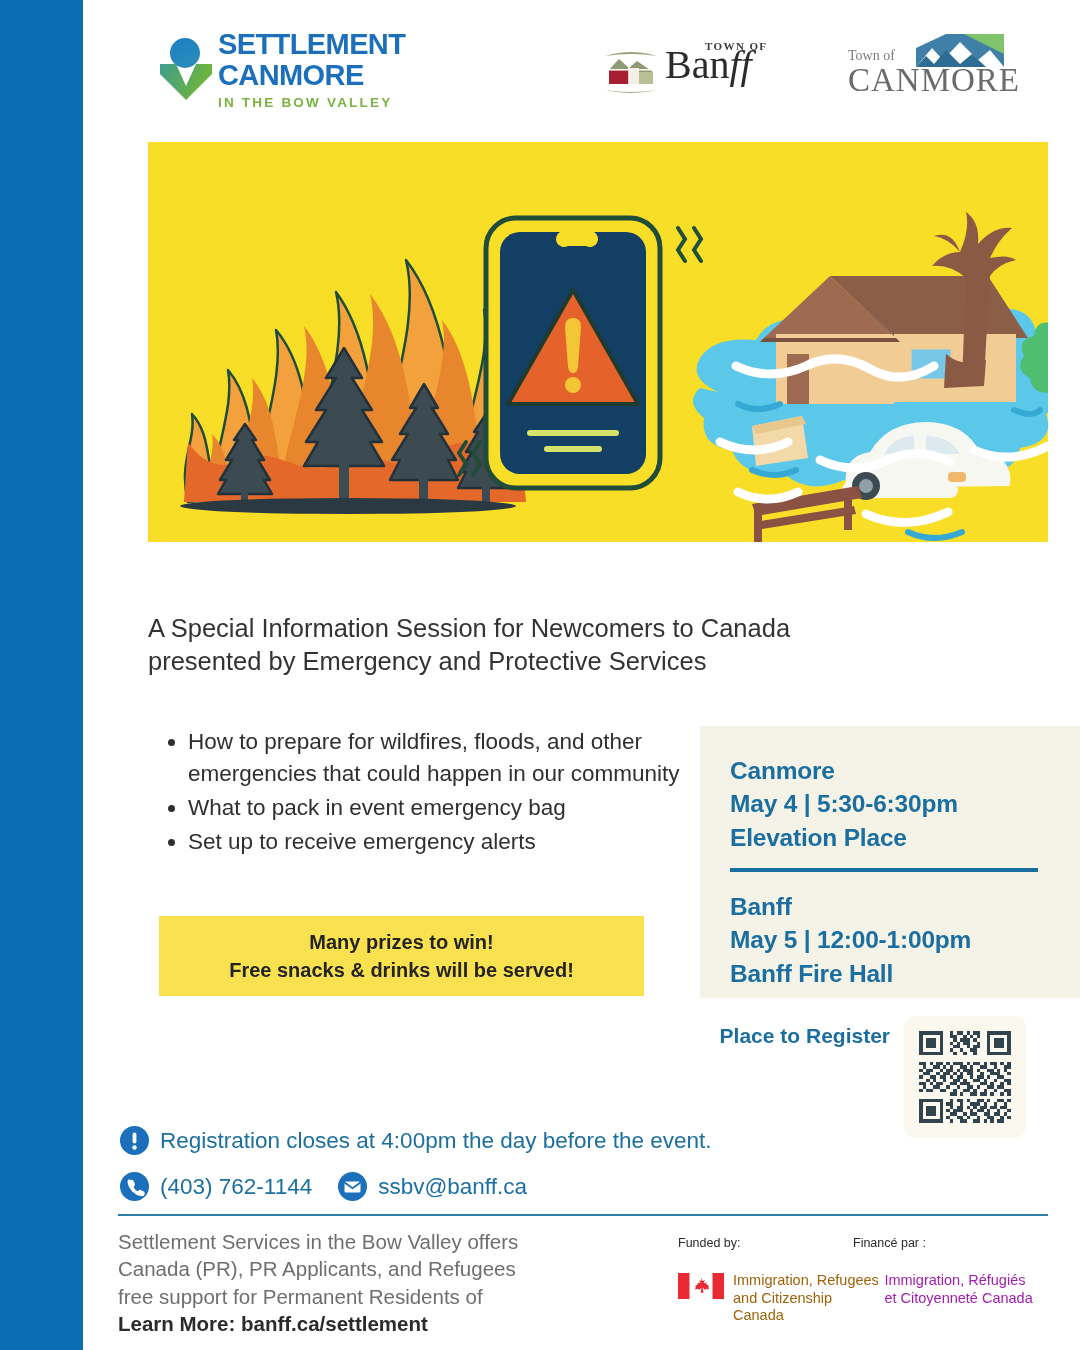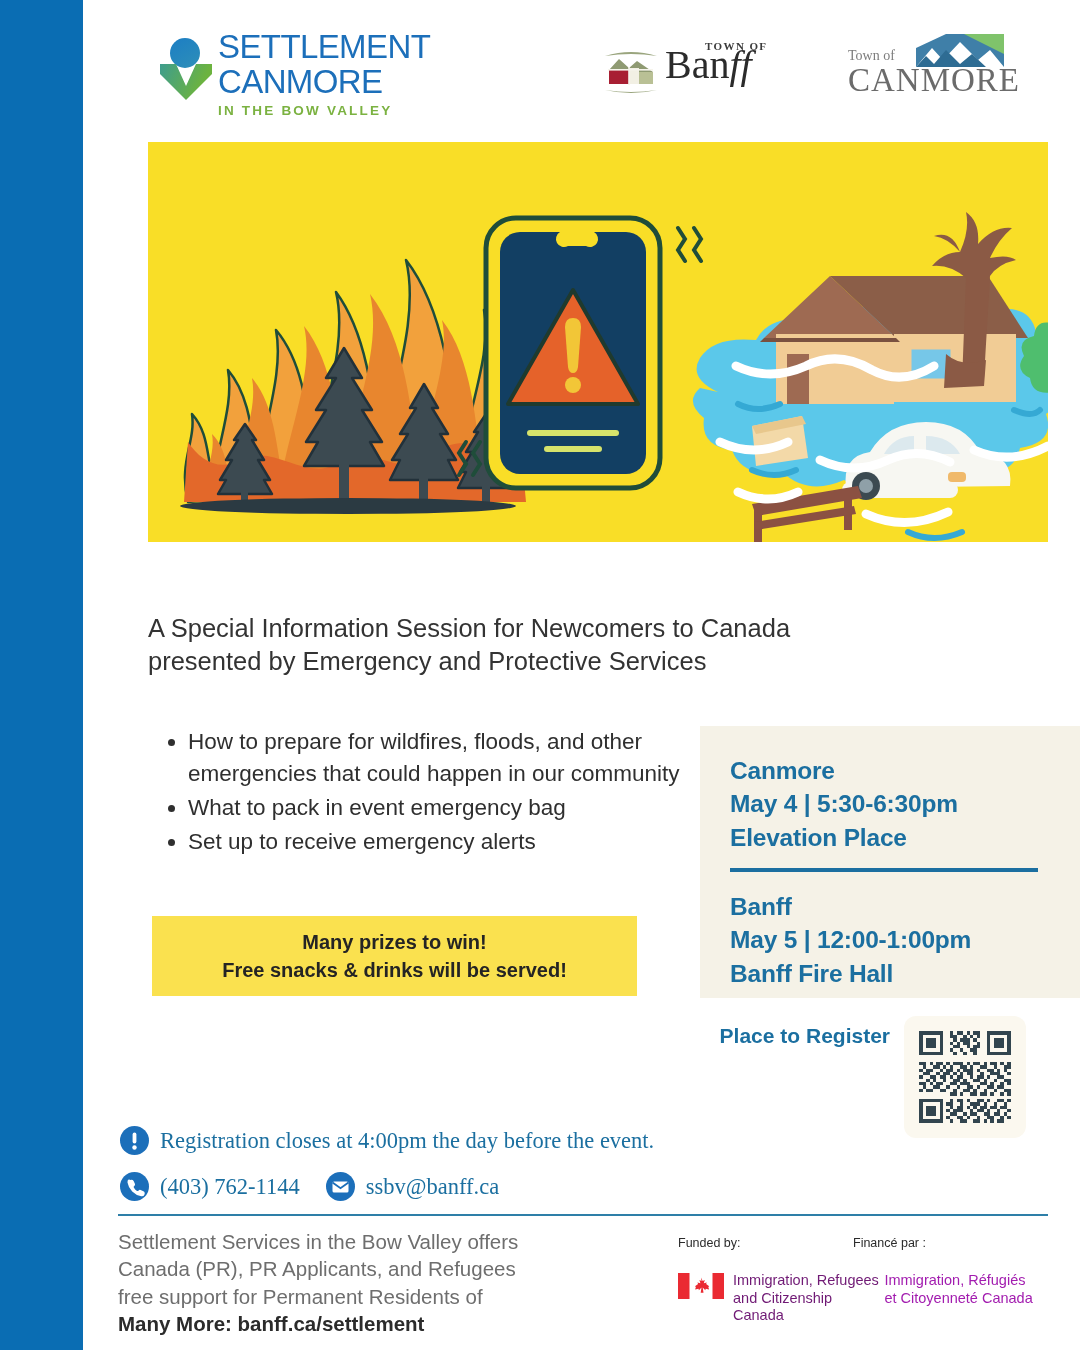--- a/index.html
+++ b/index.html
@@ -27,21 +27,21 @@
     border-radius: 50%;
     background: linear-gradient(150deg, #1C7EC4 0%, #2E8FB8 100%);
   }
   .ss-v {
     position: absolute; left: 0; top: 26px; width: 52px; height: 36px;
     background: linear-gradient(115deg, #3E9D8E 0%, #6CB33F 75%);
     clip-path: polygon(0 0, 16px 0, 26px 22px, 36px 0, 52px 0, 52px 10px, 26px 36px, 0 10px);
   }
   .ss-text { position: absolute; left: 58px; top: 0; }
   .ss-l1, .ss-l2 {
-    font-weight: 400; font-size: 33px; letter-spacing: -0.6px;
+    font-weight: 700; font-size: 29px; letter-spacing: -0.6px;
     color: #1C6FBA; line-height: 1.0;
   }
   .ss-l2 { margin-top: 2px; }
   .ss-l3 {
     font-weight: 700; font-size: 13.5px; letter-spacing: 2.2px;
     color: #7BB241; margin-top: 5px;
   }
 
   .banff-logo { position: absolute; left: 455px; top: 16px; width: 170px; height: 62px; }
   .banff-mark { position: absolute; left: 0; top: 8px; width: 56px; height: 46px; }
@@ -89,21 +89,21 @@
 
   
   .bullets {
     position: absolute; left: 160px; top: 726px; width: 520px;
     font-size: 22.5px; color: #2f2f2f; line-height: 1.42;
   }
   .bullets li { margin-left: 28px; margin-bottom: 2px; }
 
   
   .prizebox {
-    position: absolute; left: 152px; top: 916px; width: 485px; height: 80px;
+    position: absolute; left: 159px; top: 916px; width: 485px; height: 80px;
     background: #FAE14F; display: flex; flex-direction: column;
     align-items: center; justify-content: center;
   }
   .prizebox div {
     font-size: 20px; font-weight: 700; color: #242424; line-height: 1.42;
   }
 
   
   .events {
     position: absolute; left: 700px; top: 726px; width: 382px; height: 272px;
@@ -130,21 +130,21 @@
   .qr-frame svg { display:block; }
 
   
   .reg-row {
     position: absolute; left: 120px; top: 1126px; display: flex; align-items: center;
   }
   .contact-row {
     position: absolute; left: 120px; top: 1172px; display: flex; align-items: center;
   }
   .reg-text, .contact-text {
-    font-size: 22.5px; color: #1B6FA0; margin-left: 11px; font-family: Liberation Serif, serif;
+    font-size: 22.5px; color: #1B6FA0; margin-left: 11px;
   }
   .contact-gap { width: 26px; }
   .ico { flex: 0 0 auto; display: block; }
 
   
   .divider {
     position: absolute; left: 118px; top: 1214px; width: 930px; height: 2px;
     background: #2E7FA8;
   }
 
@@ -155,21 +155,21 @@
   }
   .footer-text .learn { color: #2b2b2b; font-weight: 700; }
 
   .funders { position: absolute; left: 678px; top: 1236px; width: 370px; }
   .fund-heads { display: flex; font-size: 12.5px; color: #2b2b2b; }
   .fund-heads span:first-child { width: 175px; }
   .fund-bodies { display: flex; margin-top: 22px; align-items: flex-start; }
   .ca-flag {
     width: 46px; height: 26px; flex: 0 0 auto; margin-right: 9px; margin-top: 1px;
   }
-  .fund-en { width: 162px; font-size: 14.5px; color: #701a75; line-height: 1.22; }
+  .fund-en { width: 162px; font-size: 14.5px; color: #a16207; line-height: 1.22; }
   .fund-fr { width: 175px; font-size: 14.5px; color: #a21caf; line-height: 1.22; }
 </style>
 </head>
 <body>
 
 <div class="poster">
 
   <div class="rail"></div>
 
   <div class="header">
@@ -599,21 +599,21 @@
     </svg>
     <span class="contact-text">ssbv@banff.ca</span>
   </div>
 
   <div class="divider"></div>
 
   <div class="footer-text">
     <div>Settlement Services in the Bow Valley offers</div>
     <div>Canada (PR), PR Applicants, and Refugees</div>
     <div>free support for Permanent Residents of</div>
-    <div class="learn">Many More: banff.ca/settlement</div>
+    <div class="learn">Learn More: banff.ca/settlement</div>
   </div>
 
   <div class="funders">
     <div class="fund-heads">
       <span>Funded by:</span>
       <span>Financé par :</span>
     </div>
     <div class="fund-bodies">
       <svg class="ca-flag" viewBox="0 0 46 26">
         <rect width="46" height="26" fill="#fff"></rect>

